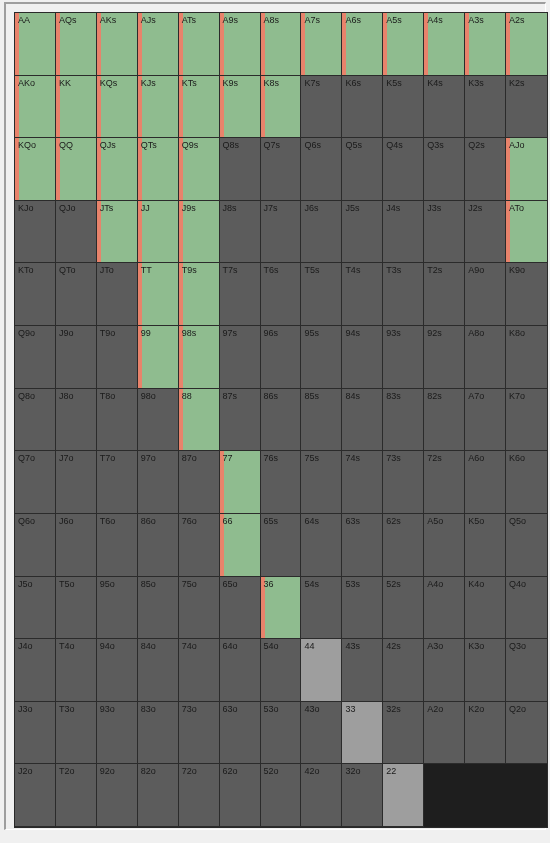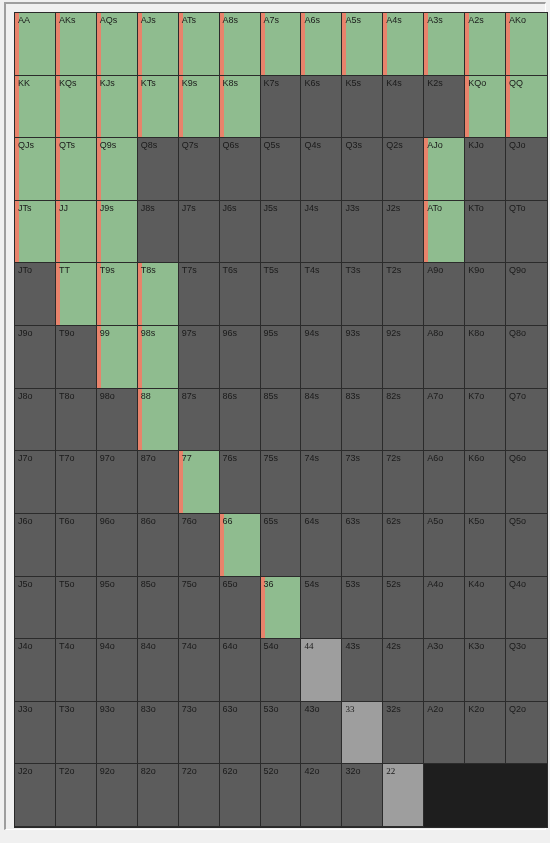--- a/index.html
+++ b/index.html
@@ -81,50 +81,54 @@
     padding: 2px 0 0 3px;
     font-size: 9px;
     line-height: 11px;
     color: #1a1a1a;
     white-space: nowrap;
     letter-spacing: 0px;
   }
 
   .cell.raise   { background: #8fbc8f; }
   .cell.fold    { background: #5c5c5c; }
-  .cell.fold-lt { background: #9e9e9e; font-family: Liberation Serif, serif; }
+  .cell.fold-lt { background: #9e9e9e; }
 </style>
 </head>
 <body>
 
 <div id="range-panel">
   <div id="grid-frame">
     <div id="range-grid">
         <div class="cell raise">
           <span class="fill" style="left: 0px; width: 10%; background: rgb(232, 131, 107);"></span>
           <span class="cell-label">AA</span>
         </div>
         <div class="cell raise">
           <span class="fill" style="left: 0px; width: 10%; background: rgb(232, 131, 107);"></span>
+          <span class="cell-label">AQs</span>
+        </div>
+        <div class="cell raise">
+          <span class="fill" style="left: 0px; width: 10%; background: rgb(232, 131, 107);"></span>
           <span class="cell-label">AKs</span>
         </div>
         <div class="cell raise">
           <span class="fill" style="left: 0px; width: 10%; background: rgb(232, 131, 107);"></span>
-          <span class="cell-label">AQs</span>
-        </div>
-        <div class="cell raise">
-          <span class="fill" style="left: 0px; width: 10%; background: rgb(232, 131, 107);"></span>
           <span class="cell-label">AJs</span>
         </div>
         <div class="cell raise">
           <span class="fill" style="left: 0px; width: 10%; background: rgb(232, 131, 107);"></span>
           <span class="cell-label">ATs</span>
         </div>
         <div class="cell raise">
           <span class="fill" style="left: 0px; width: 10%; background: rgb(232, 131, 107);"></span>
+          <span class="cell-label">A9s</span>
+        </div>
+        <div class="cell raise">
+          <span class="fill" style="left: 0px; width: 10%; background: rgb(232, 131, 107);"></span>
           <span class="cell-label">A8s</span>
         </div>
         <div class="cell raise">
           <span class="fill" style="left: 0px; width: 10%; background: rgb(232, 131, 107);"></span>
           <span class="cell-label">A7s</span>
         </div>
         <div class="cell raise">
           <span class="fill" style="left: 0px; width: 10%; background: rgb(232, 131, 107);"></span>
           <span class="cell-label">A6s</span>
         </div>
@@ -178,20 +182,23 @@
         <div class="cell fold">
           <span class="cell-label">K6s</span>
         </div>
         <div class="cell fold">
           <span class="cell-label">K5s</span>
         </div>
         <div class="cell fold">
           <span class="cell-label">K4s</span>
         </div>
         <div class="cell fold">
+          <span class="cell-label">K3s</span>
+        </div>
+        <div class="cell fold">
           <span class="cell-label">K2s</span>
         </div>
         <div class="cell raise">
           <span class="fill" style="left: 0px; width: 10%; background: rgb(232, 131, 107);"></span>
           <span class="cell-label">KQo</span>
         </div>
         <div class="cell raise">
           <span class="fill" style="left: 0px; width: 10%; background: rgb(232, 131, 107);"></span>
           <span class="cell-label">QQ</span>
         </div>
@@ -285,24 +292,20 @@
           <span class="cell-label">JTo</span>
         </div>
         <div class="cell raise">
           <span class="fill" style="left: 0px; width: 10%; background: rgb(232, 131, 107);"></span>
           <span class="cell-label">TT</span>
         </div>
         <div class="cell raise">
           <span class="fill" style="left: 0px; width: 10%; background: rgb(232, 131, 107);"></span>
           <span class="cell-label">T9s</span>
         </div>
-        <div class="cell raise">
-          <span class="fill" style="left: 0px; width: 10%; background: rgb(232, 131, 107);"></span>
-          <span class="cell-label">T8s</span>
-        </div>
         <div class="cell fold">
           <span class="cell-label">T7s</span>
         </div>
         <div class="cell fold">
           <span class="cell-label">T6s</span>
         </div>
         <div class="cell fold">
           <span class="cell-label">T5s</span>
         </div>
         <div class="cell fold">
@@ -442,23 +445,20 @@
           <span class="cell-label">K6o</span>
         </div>
         <div class="cell fold">
           <span class="cell-label">Q6o</span>
         </div>
         <div class="cell fold">
           <span class="cell-label">J6o</span>
         </div>
         <div class="cell fold">
           <span class="cell-label">T6o</span>
-        </div>
-        <div class="cell fold">
-          <span class="cell-label">96o</span>
         </div>
         <div class="cell fold">
           <span class="cell-label">86o</span>
         </div>
         <div class="cell fold">
           <span class="cell-label">76o</span>
         </div>
         <div class="cell raise">
           <span class="fill" style="left: 0px; width: 10%; background: rgb(232, 131, 107);"></span>
           <span class="cell-label">66</span>

